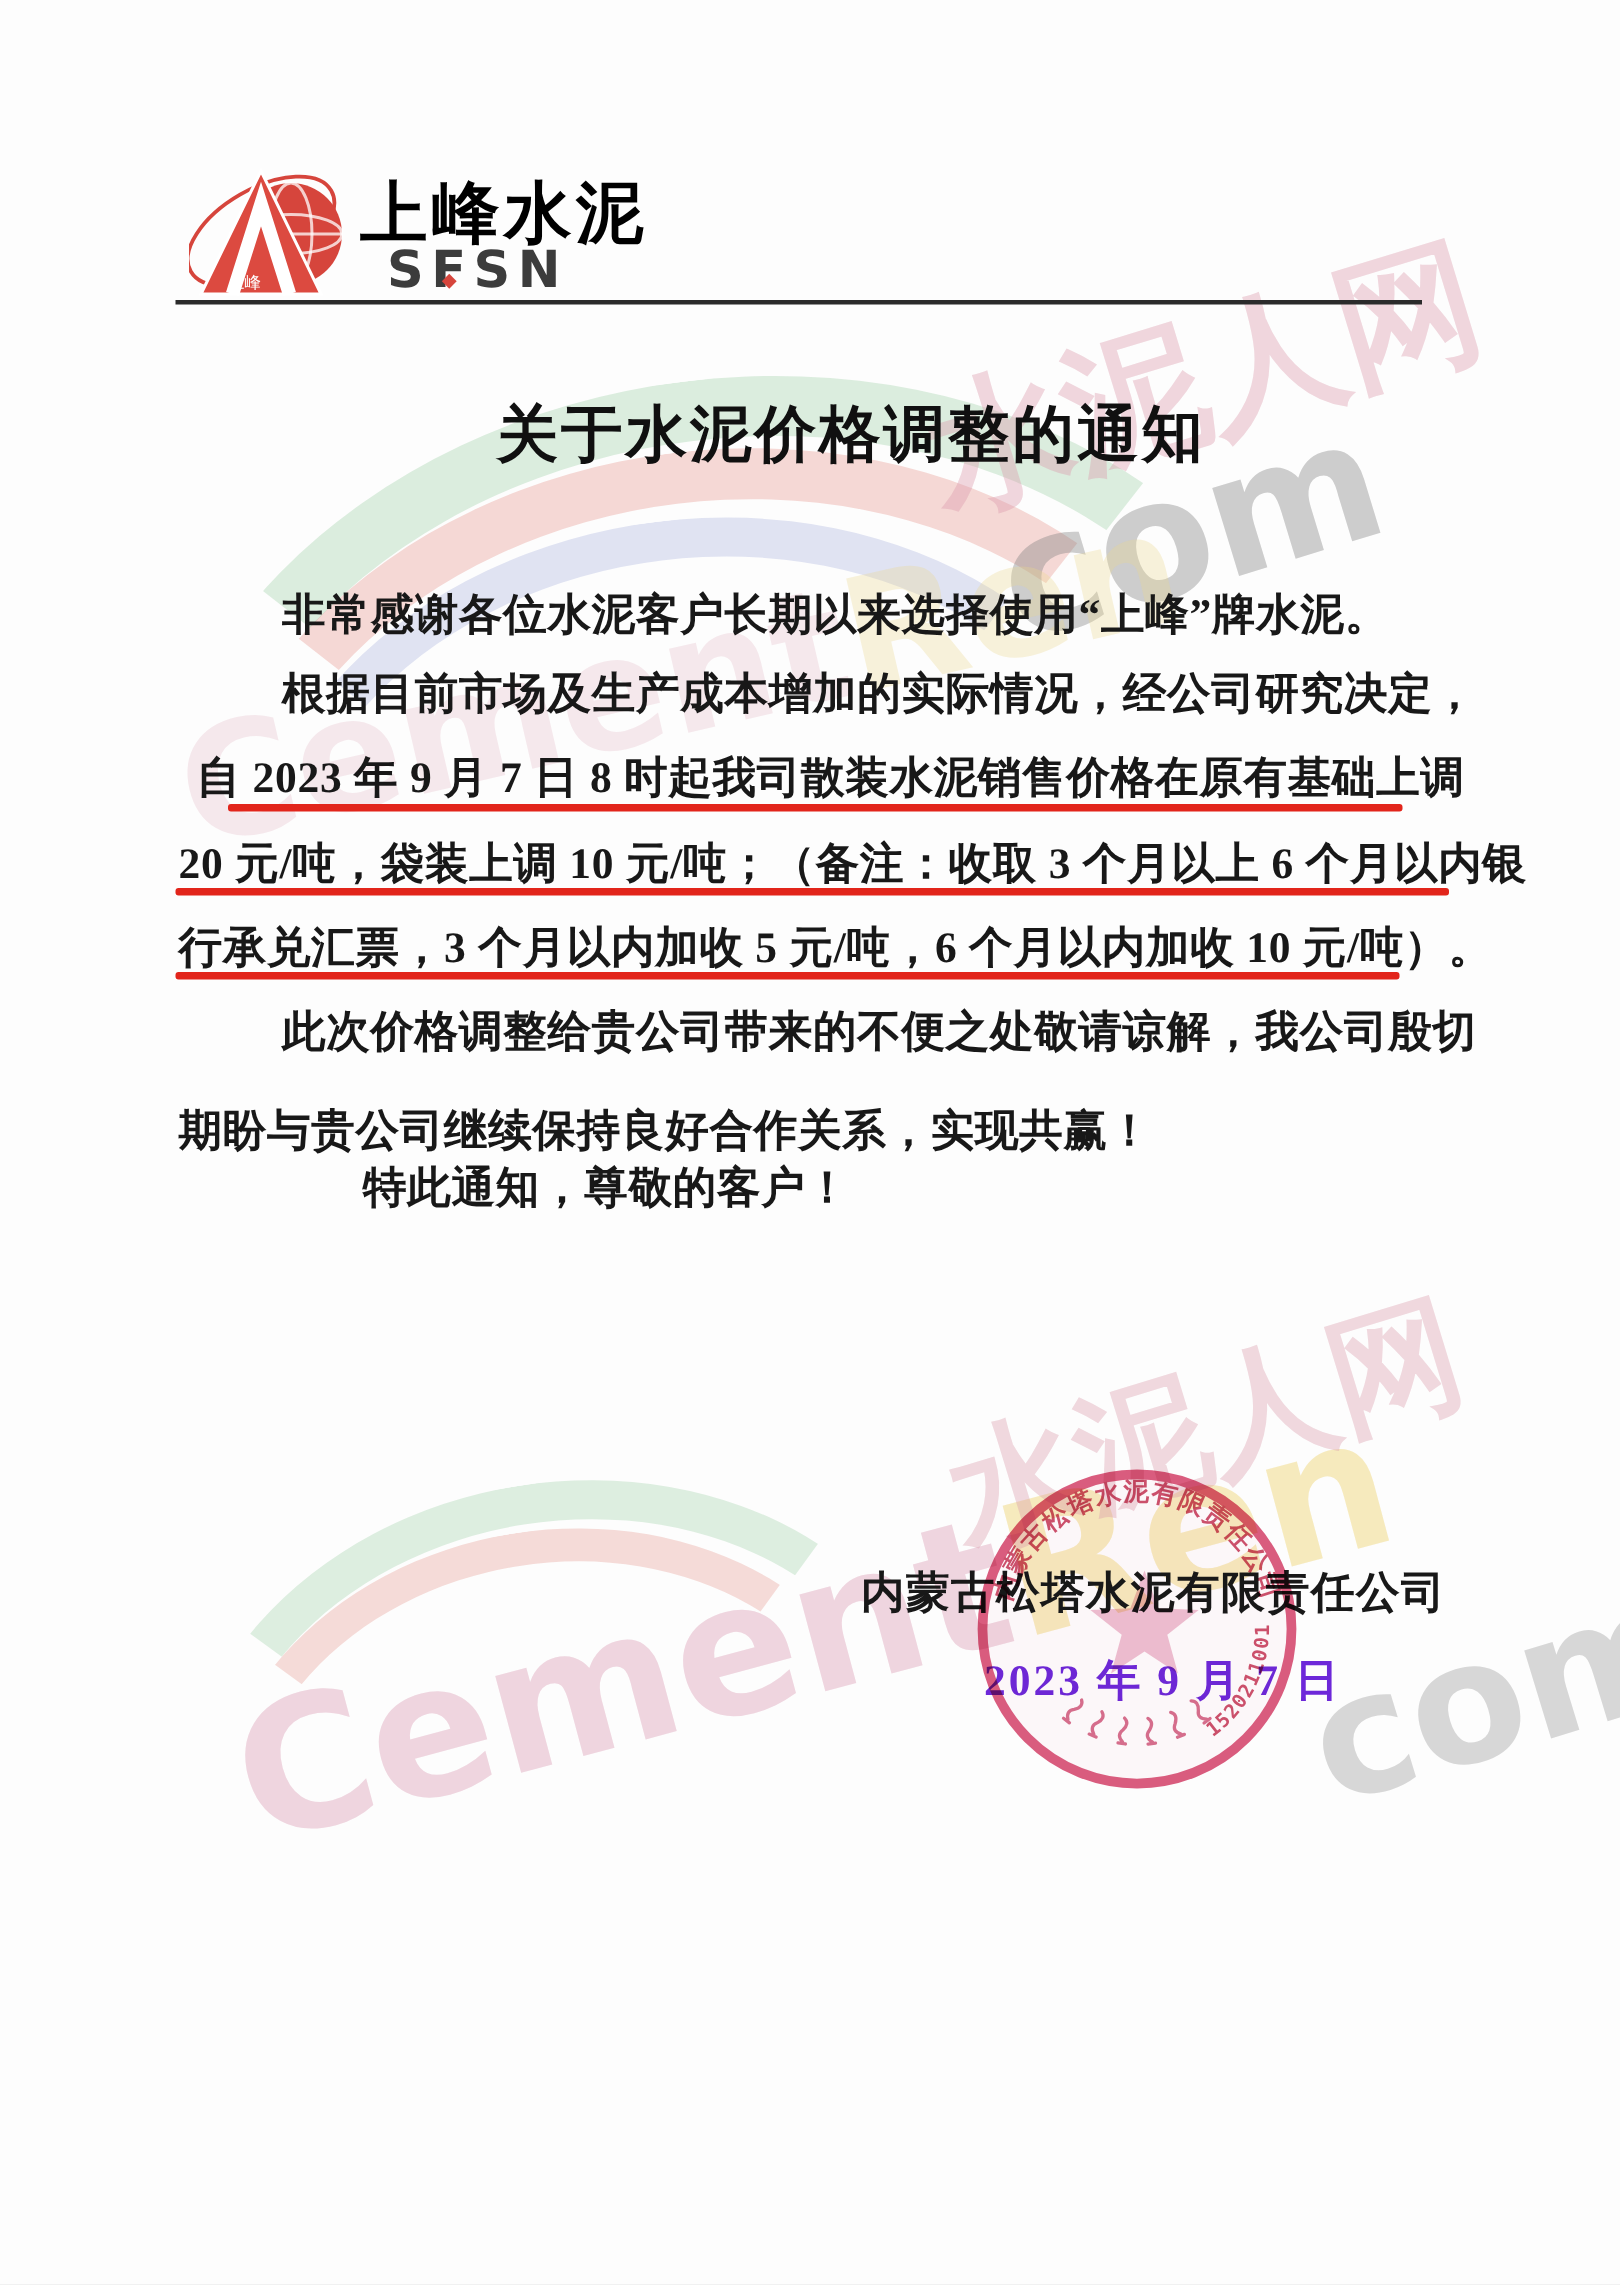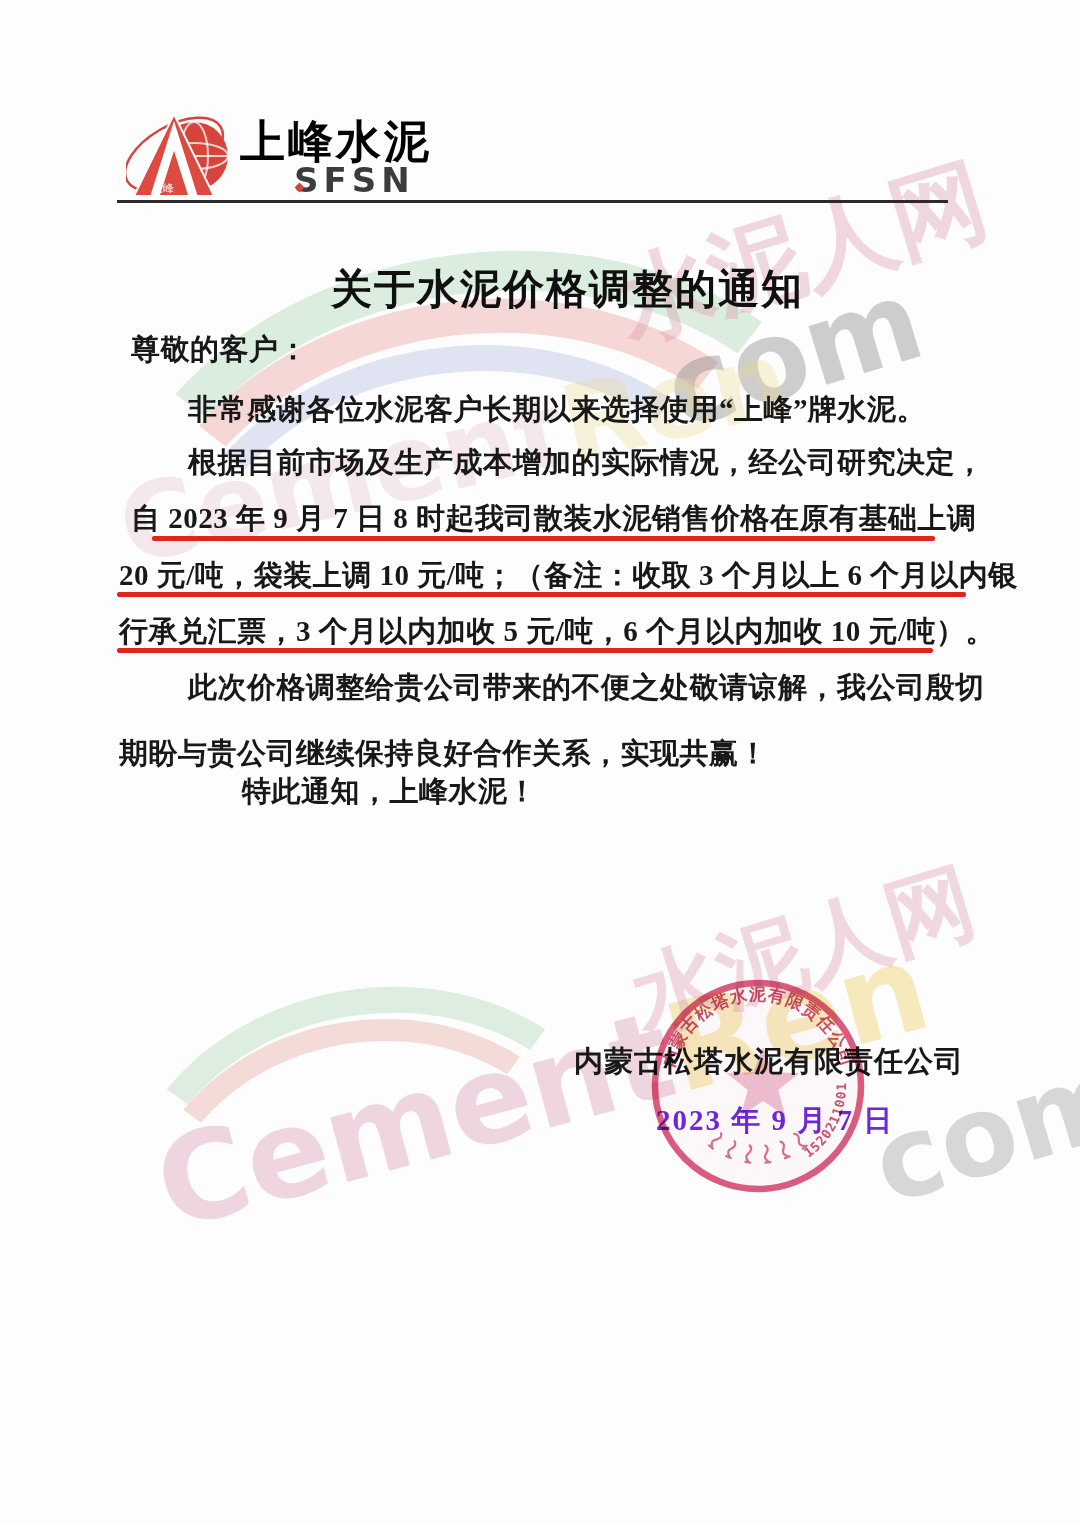--- a/index.html
+++ b/index.html
@@ -25,21 +25,21 @@
   .wm-brand-bottom{left:142px;top:1120px;font-size:122px;transform:rotate(-15deg);}
   .wm-brand-bottom .wm-c1{color:rgba(219,158,180,.42);}
   .wm-brand-bottom .wm-c2{color:rgba(240,216,130,.52);}
   .wm-cn-bottom{left:618px;top:945px;font-size:88px;transform:rotate(-17deg);color:rgba(219,156,172,.38);}
   .wm-com-bottom{left:858px;top:1105px;font-size:112px;transform:rotate(-17deg);color:rgba(130,130,130,.30);}
   
   .emblem{position:absolute;left:126px;top:98px;width:112px;height:112px;}
   .brand-cn{position:absolute;left:240px;top:112px;font-family:"DejaVu Sans","Liberation Sans",sans-serif;
     font-size:45px;font-weight:800;color:#000000;letter-spacing:3px;}
   .brand-en{position:absolute;left:258px;top:160px;font-family:"DejaVu Sans","Liberation Sans",sans-serif;
-    font-size:34px;font-weight:800;color:#3c3c3c;letter-spacing:5px;margin-left:36px;}
+    font-size:34px;font-weight:800;color:#3c3c3c;letter-spacing:5px;}
   .brand-dot{position:absolute;left:296px;top:184px;width:7px;height:7px;background:#d6453c;transform:rotate(45deg);}
   .divider{position:absolute;left:117px;top:200px;width:831px;height:3px;background:#2b2b2b;}
   
   .title{position:absolute;left:331px;top:262px;margin:0;font-size:41px;font-weight:700;letter-spacing:2px;color:#101010;white-space:nowrap;}
   .line{position:absolute;font-size:29px;font-weight:600;letter-spacing:.5px;color:#181818;white-space:nowrap;}
   .l-salutation{left:131px;top:330px;}
   .l-p1{left:188px;top:390px;}
   .l-p2a{left:188px;top:443px;}
   .l-p2b{left:131px;top:499px;}
   .l-p2c{left:119px;top:556px;}
@@ -87,32 +87,31 @@
     <path d="M8,98 L48,16 L88,98 Z" fill="#dc4a40" stroke="#ffffff" stroke-width="2"></path>
     <path d="M29,98 L48,38 L67,98" stroke="#ffffff" stroke-width="9" fill="none"></path>
     <text x="26" y="94" font-size="11" fill="#ffffff" font-family="DejaVu Sans, sans-serif">上峰</text>
   </svg>
   <div class="brand-cn">上峰水泥</div>
   <div class="brand-en">SFSN</div>
   <div class="brand-dot"></div>
   <div class="divider"></div>
 
   <h1 class="title">关于水泥价格调整的通知</h1>
-  <div class="line l-salutation">尊敬的客户：</div>
   <div class="line l-p1">非常感谢各位水泥客户长期以来选择使用“上峰”牌水泥。</div>
   <div class="line l-p2a">根据目前市场及生产成本增加的实际情况，经公司研究决定，</div>
   <div class="line l-p2b">自 2023 年 9 月 7 日 8 时起我司散装水泥销售价格在原有基础上调</div>
   <div class="line l-p2c">20 元/吨，袋装上调 10 元/吨；（备注：收取 3 个月以上 6 个月以内银</div>
   <div class="line l-p2d">行承兑汇票，3 个月以内加收 5 元/吨，6 个月以内加收 10 元/吨）。</div>
   <div class="redline redline-1"></div>
   <div class="redline redline-2"></div>
   <div class="redline redline-3"></div>
   <div class="line l-p3a">此次价格调整给贵公司带来的不便之处敬请谅解，我公司殷切</div>
   <div class="line l-p3b">期盼与贵公司继续保持良好合作关系，实现共赢！</div>
-  <div class="line l-closing">特此通知，上峰水泥！</div>
+  <div class="line l-closing">特此通知，尊敬的客户！</div>
 
   <div class="sig-company">内蒙古松塔水泥有限责任公司</div>
   <div class="sig-date">2023 年 9 月 7 日</div>
 
   <svg class="stamp" viewBox="0 0 220 220">
     <defs>
       <path id="ringArc" d="M 27.4,86 A 86,86 0 0 1 192.6,86"></path>
       <path id="serialArc" d="M 160.5,182 A 88,88 0 0 0 197.7,102"></path>
     </defs>
     <circle cx="110" cy="110" r="103" fill="rgba(240,190,205,0.10)" stroke="#d84f74" stroke-width="6.5"></circle>

